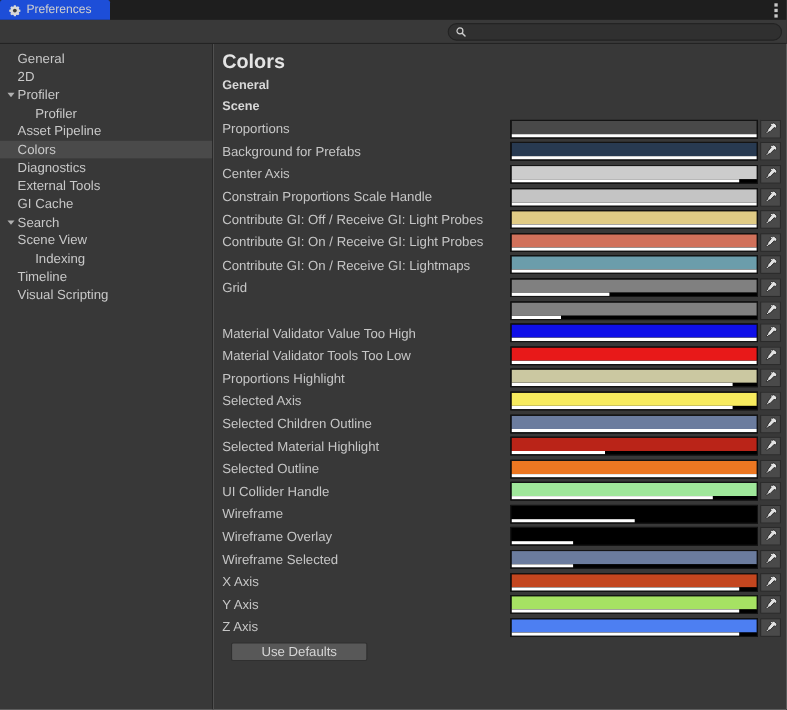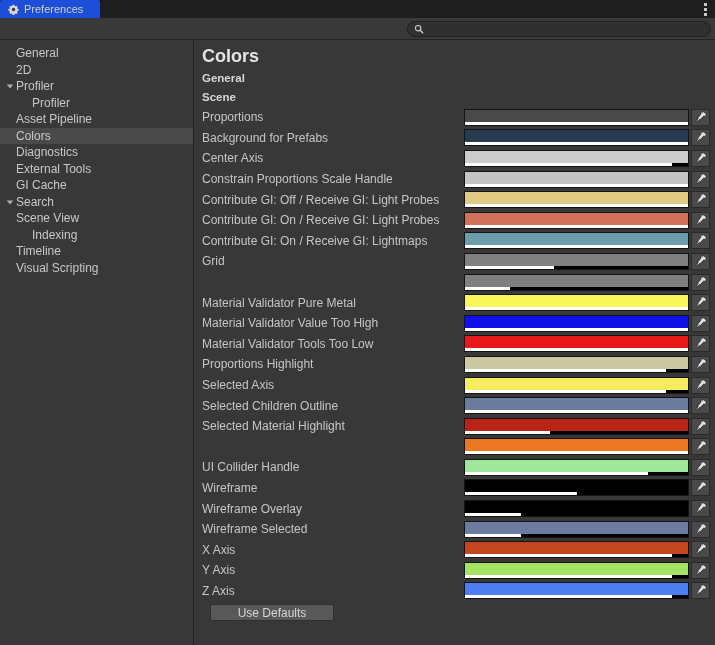--- a/index.html
+++ b/index.html
@@ -469,36 +469,20 @@
                 </div>
               </div>
               <div class="eyedropper">
                 <svg width="13" height="13" viewBox="0 0 16 16">
                   <path d="M10.2 1.6a1.8 1.8 0 0 1 2.5 0l1.7 1.7a1.8 1.8 0 0 1 0 2.5l-1.1 1.1-1-1-4.6 4.6-2 .6-1.6 1.6-1.1-1.1 1.6-1.6.6-2L8.8 3.4l-1-1 1.1-1.1z" fill="#e2e2e2" stroke="#1a1a1a" stroke-width="0.9" stroke-linejoin="round"></path>
                 </svg>
               </div>
             </div>
           </div>
           <div class="row">
-            <div class="row-label">Material Validator Pure Metal</div>
-            <div class="swatch-wrap">
-              <div class="swatch">
-                <div class="color" style="background: rgb(249, 246, 90);"></div>
-                <div class="alphatrack">
-                  <div class="alphafill" style="width: 100%;"></div>
-                </div>
-              </div>
-              <div class="eyedropper">
-                <svg width="13" height="13" viewBox="0 0 16 16">
-                  <path d="M10.2 1.6a1.8 1.8 0 0 1 2.5 0l1.7 1.7a1.8 1.8 0 0 1 0 2.5l-1.1 1.1-1-1-4.6 4.6-2 .6-1.6 1.6-1.1-1.1 1.6-1.6.6-2L8.8 3.4l-1-1 1.1-1.1z" fill="#e2e2e2" stroke="#1a1a1a" stroke-width="0.9" stroke-linejoin="round"></path>
-                </svg>
-              </div>
-            </div>
-          </div>
-          <div class="row">
             <div class="row-label">Material Validator Value Too High</div>
             <div class="swatch-wrap">
               <div class="swatch">
                 <div class="color" style="background: rgb(15, 15, 232);"></div>
                 <div class="alphatrack">
                   <div class="alphafill" style="width: 100%;"></div>
                 </div>
               </div>
               <div class="eyedropper">
                 <svg width="13" height="13" viewBox="0 0 16 16">
@@ -581,20 +565,21 @@
                 </div>
               </div>
               <div class="eyedropper">
                 <svg width="13" height="13" viewBox="0 0 16 16">
                   <path d="M10.2 1.6a1.8 1.8 0 0 1 2.5 0l1.7 1.7a1.8 1.8 0 0 1 0 2.5l-1.1 1.1-1-1-4.6 4.6-2 .6-1.6 1.6-1.1-1.1 1.6-1.6.6-2L8.8 3.4l-1-1 1.1-1.1z" fill="#e2e2e2" stroke="#1a1a1a" stroke-width="0.9" stroke-linejoin="round"></path>
                 </svg>
               </div>
             </div>
           </div>
           <div class="row">
+            <div class="row-label">Selected Outline</div>
             <div class="swatch-wrap">
               <div class="swatch">
                 <div class="color" style="background: rgb(236, 119, 34);"></div>
                 <div class="alphatrack">
                   <div class="alphafill" style="width: 100%;"></div>
                 </div>
               </div>
               <div class="eyedropper">
                 <svg width="13" height="13" viewBox="0 0 16 16">
                   <path d="M10.2 1.6a1.8 1.8 0 0 1 2.5 0l1.7 1.7a1.8 1.8 0 0 1 0 2.5l-1.1 1.1-1-1-4.6 4.6-2 .6-1.6 1.6-1.1-1.1 1.6-1.6.6-2L8.8 3.4l-1-1 1.1-1.1z" fill="#e2e2e2" stroke="#1a1a1a" stroke-width="0.9" stroke-linejoin="round"></path>

